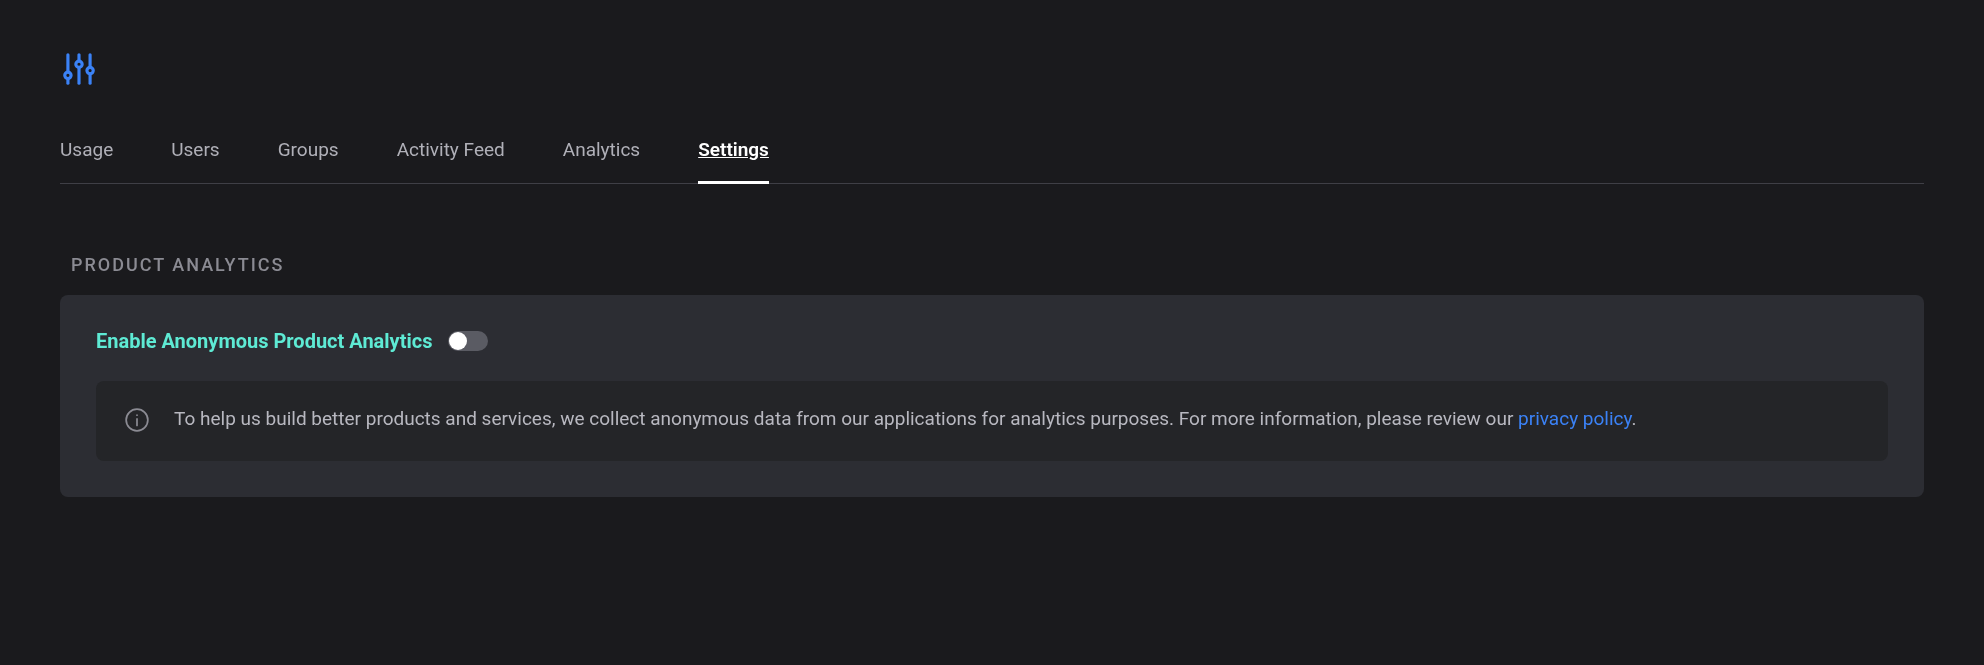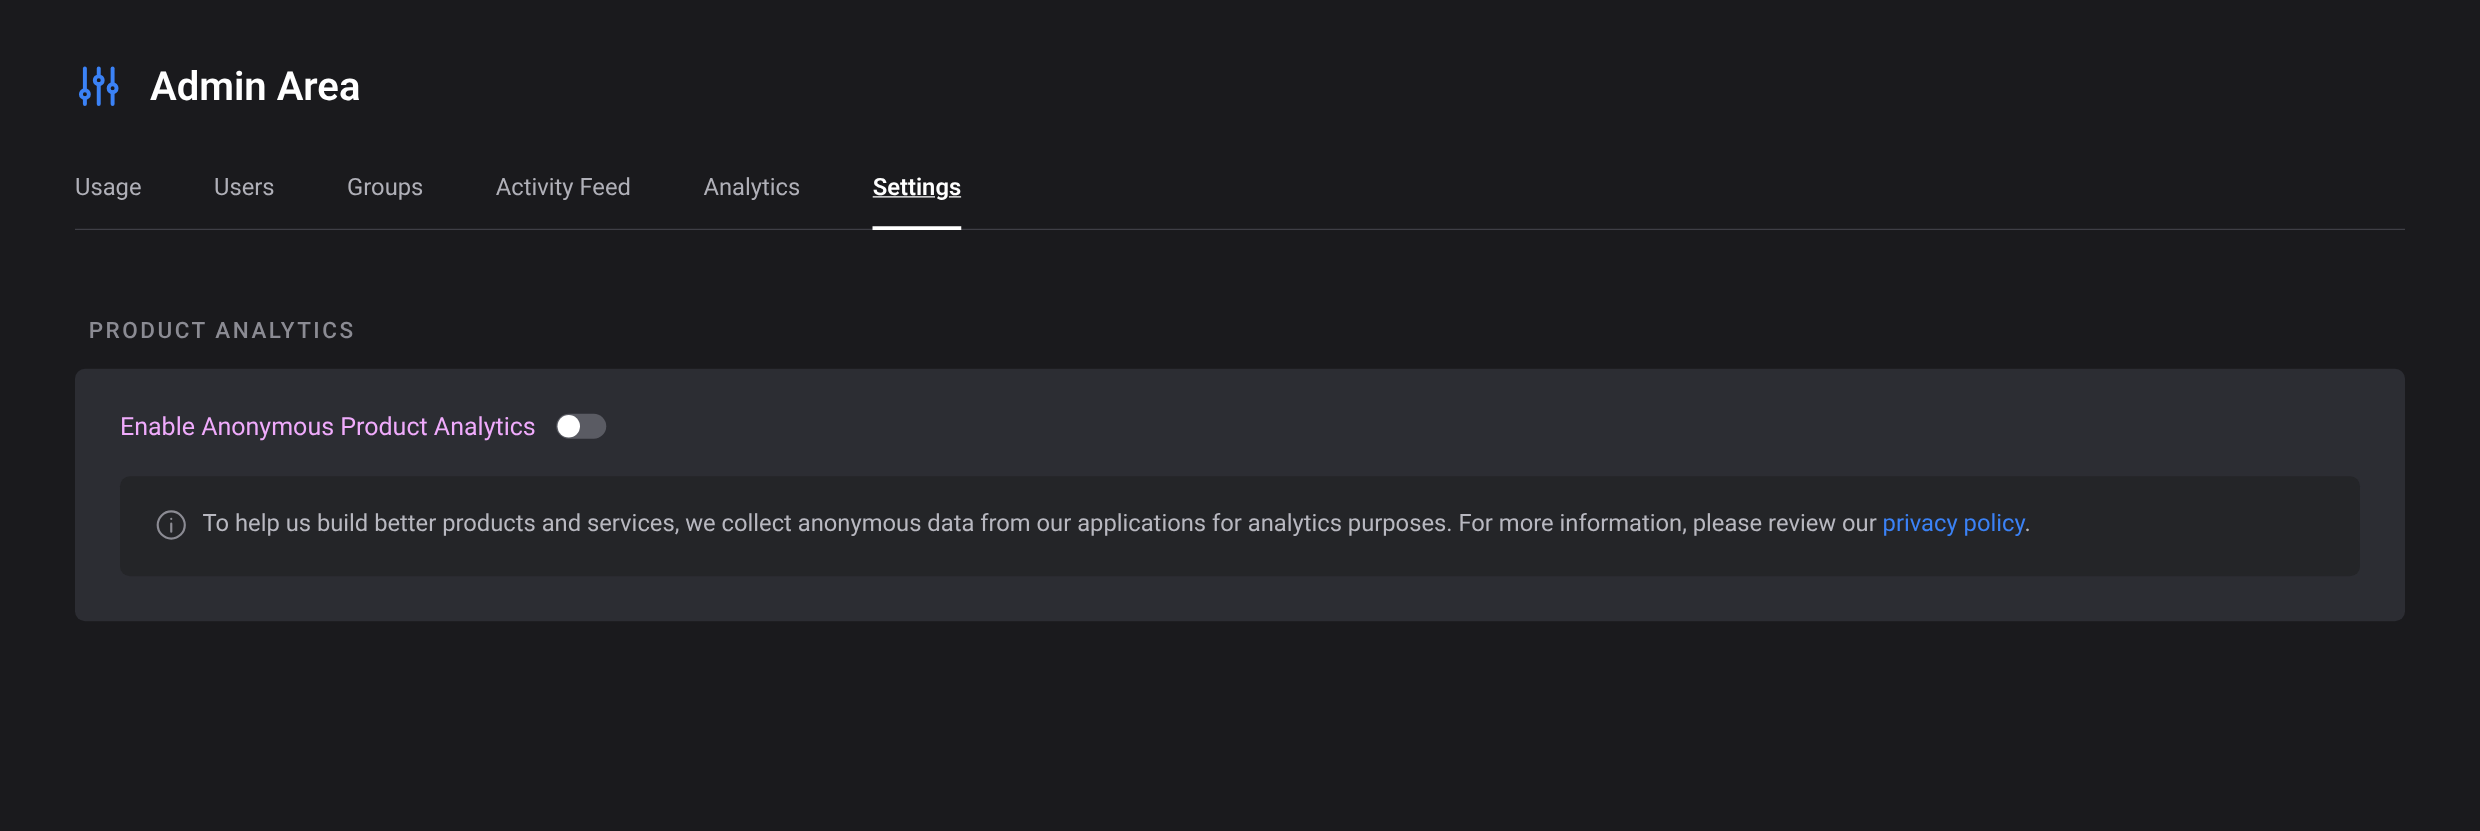--- a/index.html
+++ b/index.html
@@ -66,21 +66,22 @@
       padding: 34px 36px 36px 36px;
     }
     .setting-row {
       display: flex;
       align-items: center;
       gap: 16px;
       margin-bottom: 28px;
     }
     .setting-label {
       font-size: 20px;
-      color: #f0abfc;
+      color: #5eead4;
+      font-weight: bold;
     }
     .toggle {
       width: 40px;
       height: 20px;
       background: #5a5b63;
       border-radius: 10px;
       position: relative;
       cursor: pointer;
     }
     .toggle-knob {
@@ -90,21 +91,21 @@
       width: 18px;
       height: 18px;
       background: #fff;
       border-radius: 50%;
     }
     .info-box {
       background: #242528;
       border-radius: 8px;
       padding: 24px 28px;
       display: flex;
-      gap: 12px;
+      gap: 24px;
       align-items: flex-start;
     }
     .info-icon {
       flex-shrink: 0;
       margin-top: 2px;
     }
     .info-text {
       font-size: 19px;
       line-height: 1.5;
       color: #b8b8c0;
@@ -124,21 +125,20 @@
         <circle cx="5" cy="16" r="2"></circle>
         <line x1="5" y1="18" x2="5" y2="21"></line>
       <line x1="12" y1="3" x2="12" y2="6"></line>
         <circle cx="12" cy="9" r="2"></circle>
         <line x1="12" y1="11" x2="12" y2="21"></line>
       <line x1="19" y1="3" x2="19" y2="10"></line>
         <circle cx="19" cy="13" r="2"></circle>
         <line x1="19" y1="15" x2="19" y2="21"></line>
     </svg>
   </span>
-  <h1 class="header-title">Admin Area</h1>
 </div>
 
 <div class="tabs">
   <div class="tab">Usage</div>
   <div class="tab">Users</div>
   <div class="tab">Groups</div>
   <div class="tab">Activity Feed</div>
   <div class="tab">Analytics</div>
   <div class="tab active">Settings</div>
 </div>

